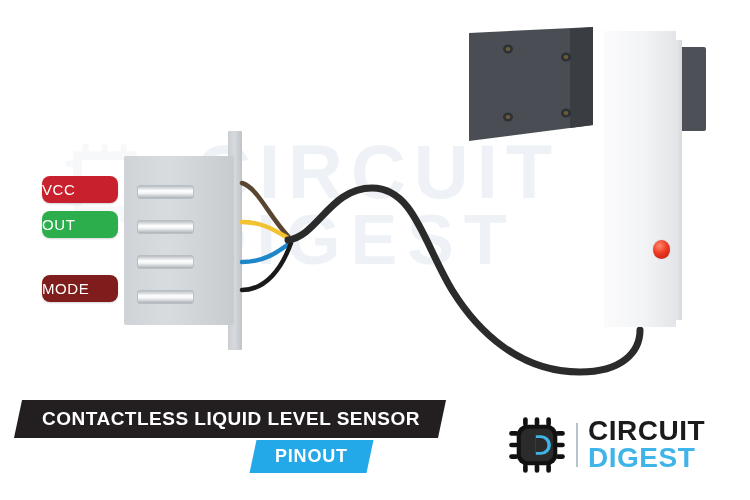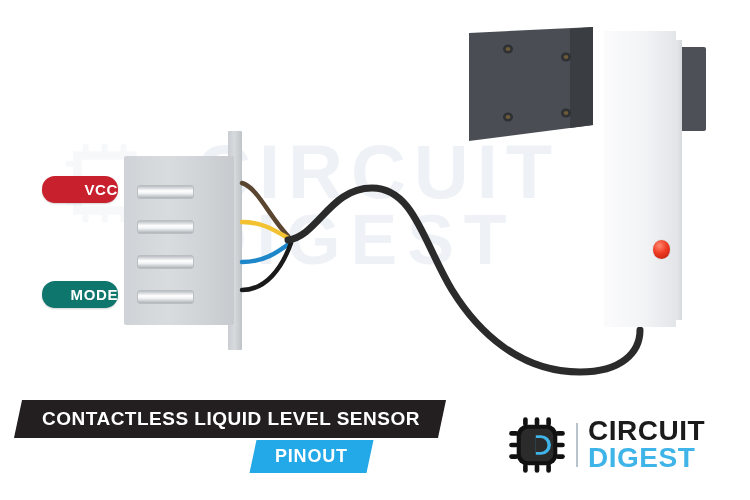--- a/index.html
+++ b/index.html
@@ -47,28 +47,28 @@
     height: 86px;
     opacity: .55;
   }
 
   
   .pin-label {
     position: absolute;
     left: 42px;
     width: 76px;
     height: 27px;
-    border-radius: 13px;
+    border-radius: 8px;
     color: #ffffff;
     font-size: 15px;
-    font-weight: 700;
+    font-weight: 400;
     letter-spacing: .6px;
     display: flex;
     align-items: center;
-    justify-content: flex-end;
+    justify-content: flex-start;
     box-shadow: 0 1px 2px rgba(0,0,0,.18);
   }
 
   
   .sensor-flange {
     position: absolute;
     left: 228px;
     top: 131px;
     width: 14px;
     height: 219px;
@@ -250,21 +250,24 @@
   <div class="sensor-body"></div>
 
   <div class="sensor-slot" style="top:185px"></div>
   <div class="sensor-slot" style="top:220px"></div>
   <div class="sensor-slot" style="top:255px"></div>
   <div class="sensor-slot" style="top:290px"></div>
 
   <div class="pin-label" style="top:176px;background:#c8202c">
       <span>VCC</span>
     </div>
-  <div class="pin-label" style="top:281px;background:#0f766e">
+  <div class="pin-label" style="top:211px;background:#2bae4b">
+      <span>OUT</span>
+    </div>
+  <div class="pin-label" style="top:275px;background:#7f1d1d">
       <span>MODE</span>
     </div>
 
   <svg style="position:absolute;left:0;top:0;width:750px;height:500px;" viewBox="0 0 750 500">
 
     <path d="M242,183 C258,188 268,215 288,236" fill="none" stroke="#5a4630" stroke-width="4.5" stroke-linecap="round"></path>
     <path d="M242,222 C262,222 274,230 288,238" fill="none" stroke="#f2c230" stroke-width="4.5" stroke-linecap="round"></path>
     <path d="M242,262 C264,262 278,252 290,243" fill="none" stroke="#1e87c9" stroke-width="4.5" stroke-linecap="round"></path>
     <path d="M242,290 C266,290 282,268 291,243" fill="none" stroke="#1a1a1a" stroke-width="4.5" stroke-linecap="round"></path>
 

